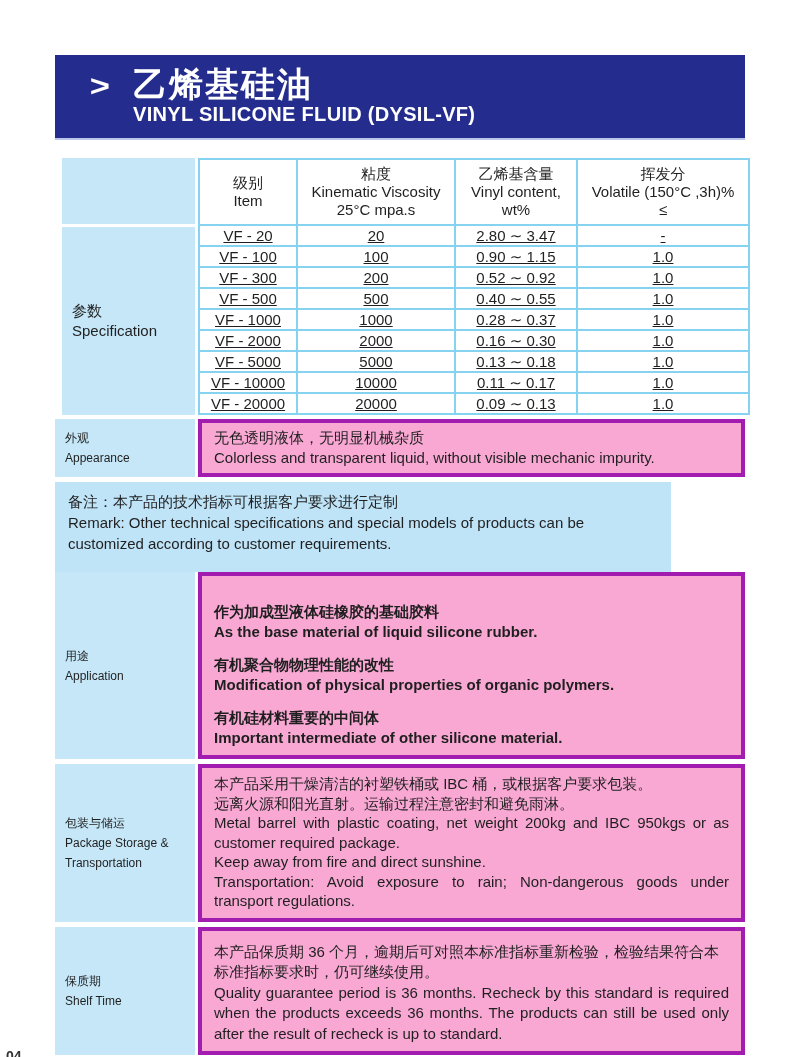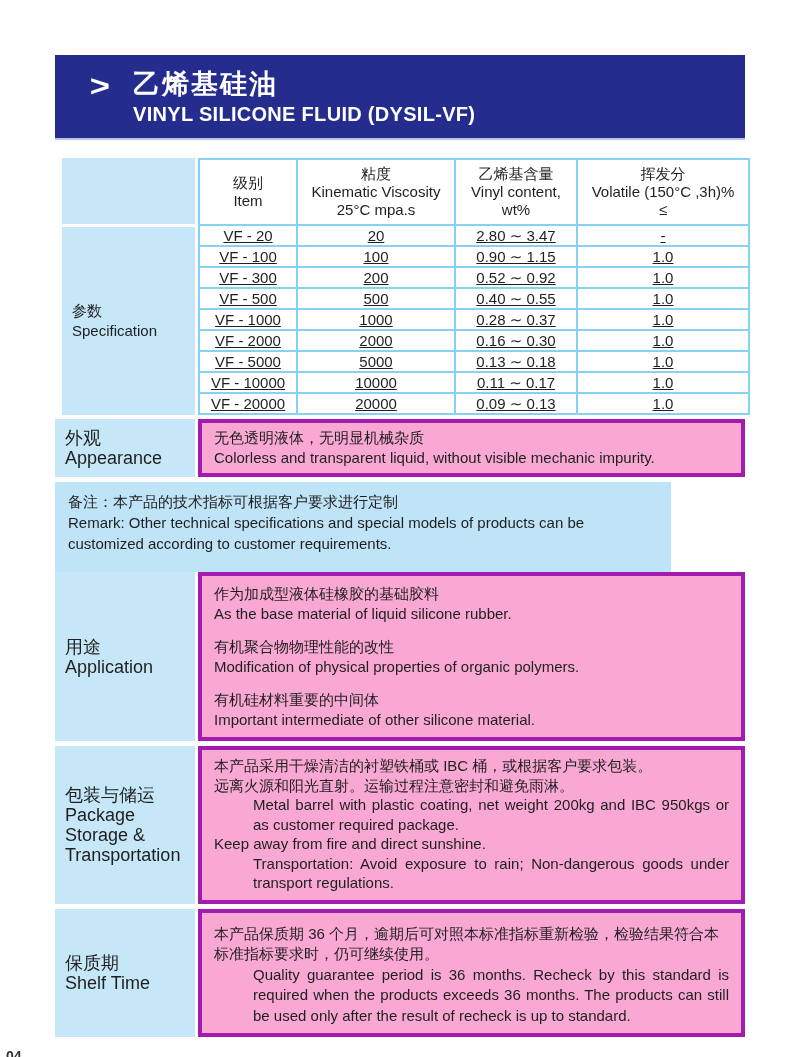--- a/index.html
+++ b/index.html
@@ -23,31 +23,31 @@
     position: relative;
     padding: 12px 10px 10px 78px;
     border-bottom: 2px solid #b9c6e8;
     margin-bottom: 18px;
   }
   .banner .chev {
     position: absolute; left: 36px; top: 14px;
     font-size: 30px; font-weight: bold; color: #ffffff;
     transform: scaleX(1.15);
   }
-  .banner .title-zh { font-size: 27px; font-weight: bold; letter-spacing: 2px; line-height: 34px; }
+  .banner .title-zh { font-size: 34px; font-weight: bold; letter-spacing: 2px; line-height: 34px; }
   .banner .title-en { font-size: 20px; font-weight: bold; line-height: 27px; letter-spacing: 0.3px; }
 
   
   .secrow { display: flex; width: 690px; margin-bottom: 5px; }
   .sidebar {
     width: 140px; flex: 0 0 140px;
     background: #c6e7f8;
     display: flex; flex-direction: column; justify-content: center;
     padding: 4px 24px 4px 10px;
-    font-size: 18px; line-height: 20px;
+    font-size: 12px; line-height: 20px;
   }
   .contentbox {
     flex: 1 1 auto;
     background: #f9a8d4;
     border: 4px solid #a21caf;
     margin-left: 3px;
     padding: 7px 12px;
     font-size: 15px; line-height: 20px;
   }
 
@@ -83,26 +83,26 @@
 
   
   .remark {
     width: 616px; background: #bfe3f7;
     padding: 9px 12px 18px 13px;
     font-size: 15px; line-height: 21px;
   }
 
   
   .appearance-box { min-height: 40px; padding-top: 5px; padding-bottom: 5px; }
-  .application-box { min-height: 159px; padding-top: 8px; }
+  .application-box { min-height: 159px; padding-top: 26px; font-weight: bold; }
   .application-box .pair { margin-bottom: 13px; }
   .application-box .pair:last-child { margin-bottom: 0; }
   .package-box { min-height: 141px; line-height: 19.5px; padding-top: 6px; }
   .shelf-box { min-height: 117px; line-height: 20.5px; padding-top: 11px; }
-  .just { text-align: justify; margin-left: 39px; }
+  .just { text-align: justify; }
 
   .page-num {
     position: absolute; left: 6px; top: 1048px;
     font-size: 14px; font-weight: bold; color: #333333;
   }
 </style>
 </head>
 <body>
 
 <div class="page">

